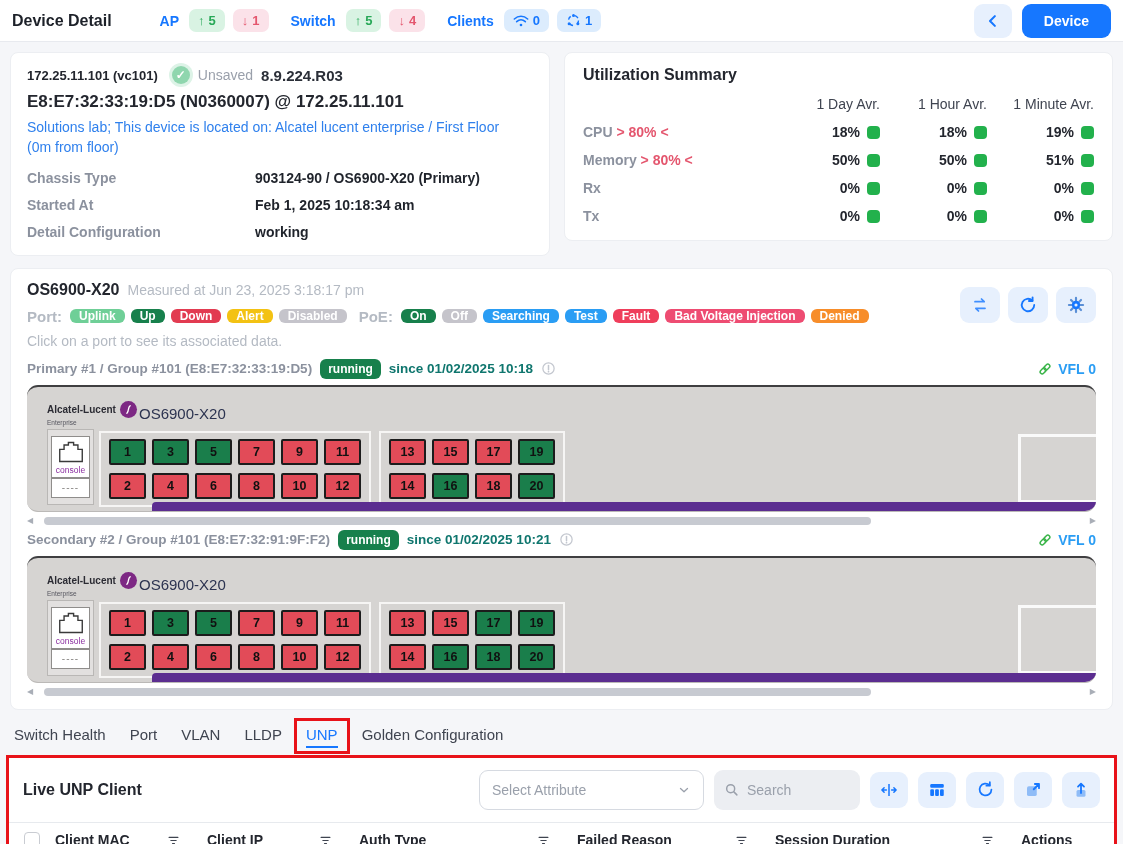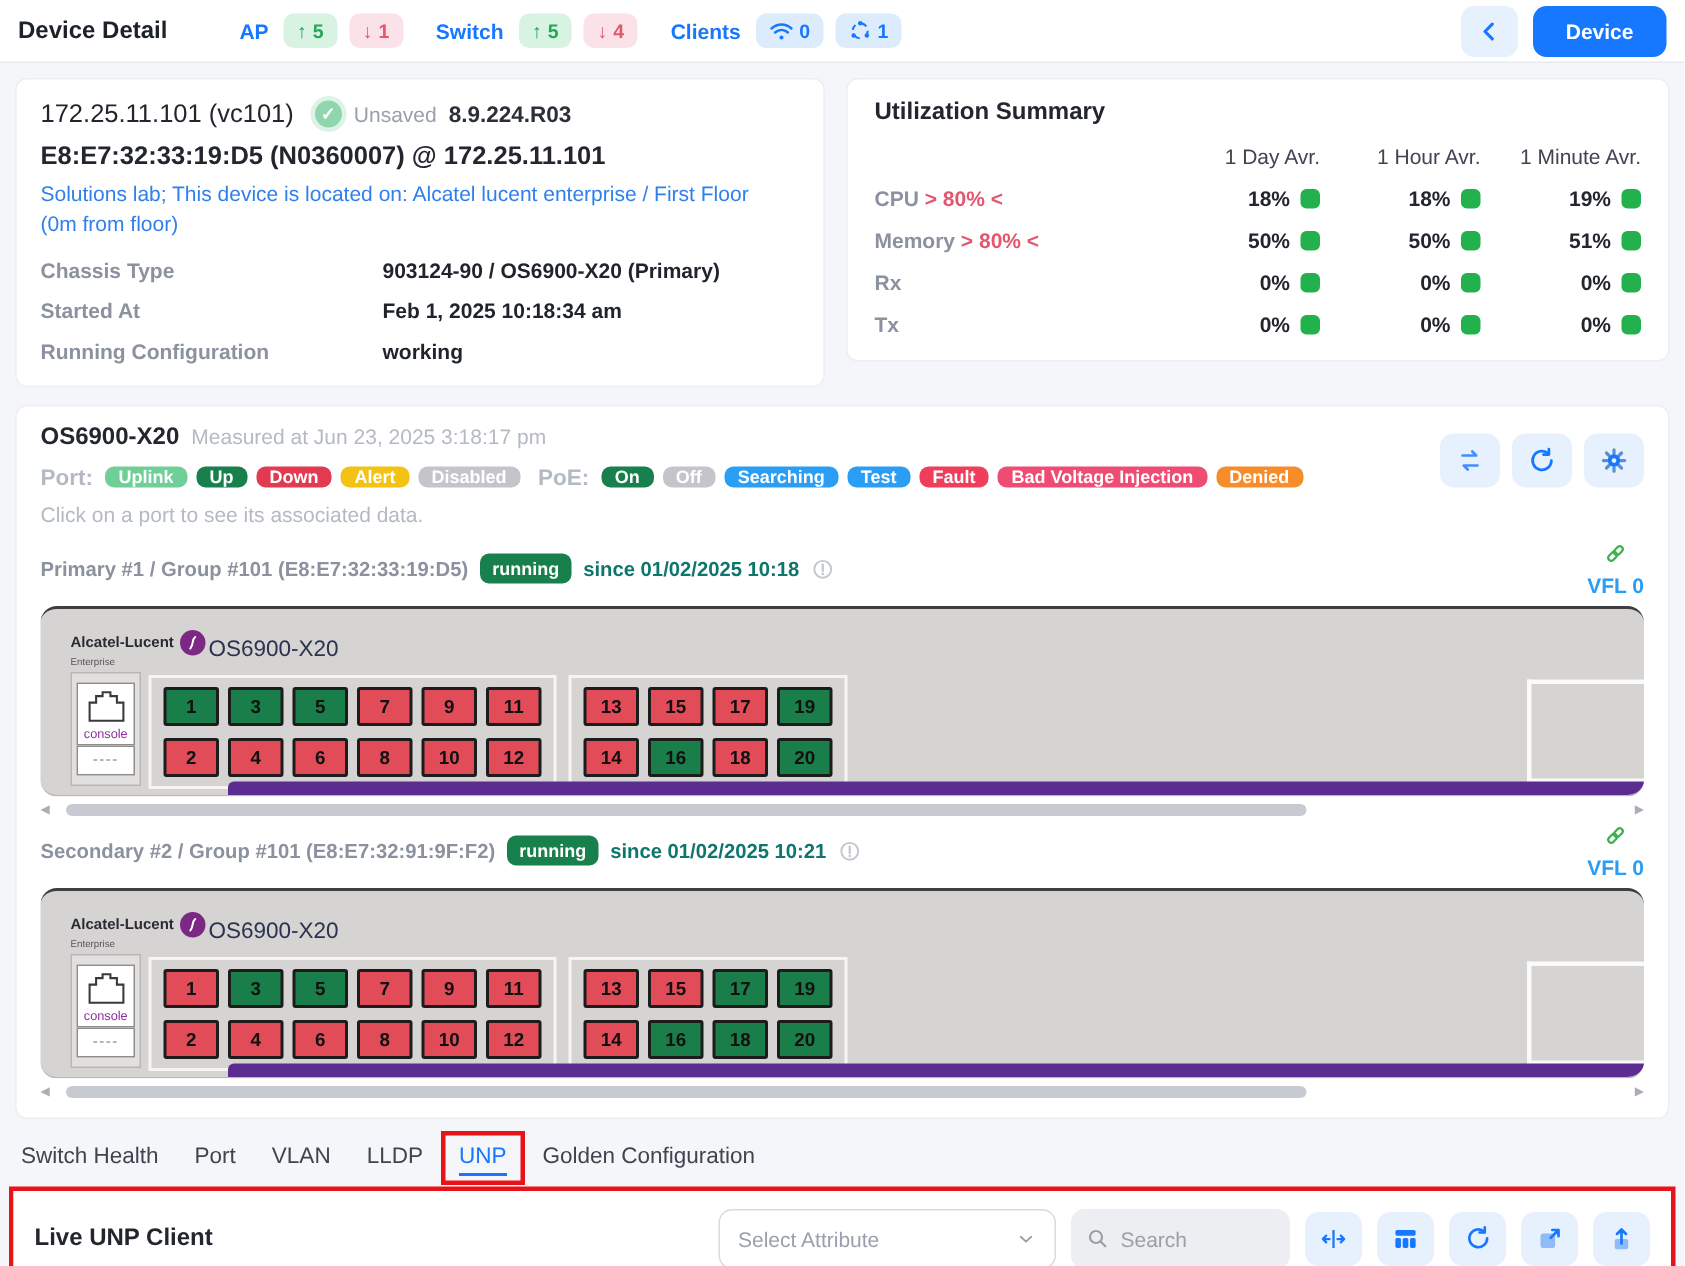--- a/index.html
+++ b/index.html
@@ -19,21 +19,21 @@
   .btn-back { width:38px; height:34px; border-radius:9px; background:#e7f0fd; display:flex; align-items:center; justify-content:center; cursor:pointer; }
   .btn-primary { background:#1677ff; color:#fff; font-size:14px; font-weight:bold; border:none; border-radius:9px; padding:9px 22px; cursor:pointer; }
 
   
   .page { background:#f5f6f9; padding:10px 10px 6px; }
   .card { background:#fff; border:1px solid #eceef2; border-radius:8px; }
 
   .cards-row { display:flex; gap:14px; align-items:flex-start; }
   .dev-card { width:540px; padding:13px 16px 15px; }
   .dev-title-row { display:flex; align-items:center; gap:8px; }
-  .dev-title { font-size:17px; font-weight:normal; }
+  .dev-title { font-size:13px; font-weight:bold; }
   .seal { width:18px; height:18px; border-radius:50%; background:#8fd6ae; box-shadow:0 0 0 3px #ddf3e7; color:#fff; font-size:12px; font-weight:bold; display:flex; align-items:center; justify-content:center; margin-left:6px; }
   .dev-status { color:#9aa0ab; font-size:14px;text-align:right; }
   .dev-version { font-size:15px; font-weight:bold; color:#2b2f38; }
   .dev-sub { font-size:17px; font-weight:bold; margin-top:8px; }
   .dev-loc { color:#2f80ed; font-size:14px; line-height:1.45; margin-top:5px; width:480px; cursor:pointer; }
   .dev-fields { margin-top:12px; display:grid; grid-template-columns:228px 1fr; row-gap:11px; font-size:14px; }
   .dev-fields .f-label { color:#8b919e; font-weight:bold; }
   .dev-fields .f-value { font-weight:bold; color:#1f232b; }
 
   .util-card { flex:1; padding:13px 18px 16px; }
@@ -54,21 +54,21 @@
   .legend-label { color:#b4bac3; font-weight:bold; font-size:15px; margin-right:2px; }
   .lbadge { color:#fff; font-size:12px; font-weight:bold; border-radius:6px; padding:0 9px; white-space:nowrap;text-align:right; }
   .ch-actions { position:absolute; right:16px; top:18px; display:flex; gap:8px; }
   .iconbtn { width:40px; height:36px; border-radius:9px; background:#e7f0fd; display:flex; align-items:center; justify-content:center; cursor:pointer; }
   .hint { color:#b4bac3; font-size:14px; margin-top:8px; }
 
   .panel-head { display:flex; align-items:center; gap:8px; margin-top:10px; font-size:13.5px; }
   .panel-title { color:#8b919e; font-weight:bold; }
   .run-badge { background:#17804c; color:#fff; font-size:12px; font-weight:bold; border-radius:6px; padding:3px 8px; }
   .since { color:#0f766e; font-weight:bold; }
-  .vfl { margin-left:auto; display:flex; align-items:center; gap:5px; color:#2a9df4; font-weight:bold; font-size:14px; cursor:pointer;flex-direction:column; }
+  .vfl { margin-left:auto; display:flex; align-items:center; gap:5px; color:#2a9df4; font-weight:bold; font-size:14px; cursor:pointer; }
 
   .panel { position:relative; height:127px; background:#d6d4d2; border-top:2px solid #3f3f41; border-bottom:1px solid #bbb9b7; margin-top:6px; overflow:hidden;border-radius:11px; }
   .p-logo { position:absolute; left:20px; top:14px; }
   .p-brand { font-size:10px; font-weight:bold; color:#2b2b33; display:flex; align-items:center; gap:4px; }
   .p-brand-sub { font-size:6.5px; color:#55555e; margin-top:1px; }
   .logo-circle { width:17px; height:17px; border-radius:50%; background:#7d2884; display:inline-flex; align-items:center; justify-content:center; }
   .p-model { position:absolute; left:112px; top:18px; font-size:15px; color:#2c3350; }
   .console-col { position:absolute; left:20px; top:42px; width:47px; height:76px; background:#e2e0df; border:1px solid #b9b7b5; display:flex; flex-direction:column; align-items:center; justify-content:center; padding:4px 0; }
   .console-box { width:39px; height:42px; background:#fff; border:1px solid #8f8d8b; position:relative; display:flex; align-items:flex-end; justify-content:center; }
   .console-box .c-text { color:#8b2fa0; font-size:8.5px; margin-bottom:2px; }
@@ -181,21 +181,21 @@
       <div class="dev-sub">E8:E7:32:33:19:D5 (N0360007) @ 172.25.11.101</div>
       <div class="dev-loc">Solutions lab; This device is located on: Alcatel lucent enterprise / First Floor (0m from floor)</div>
       <div class="dev-fields">
 
           <div class="f-label">Chassis Type</div>
           <div class="f-value">903124-90 / OS6900-X20 (Primary)</div>
 
           <div class="f-label">Started At</div>
           <div class="f-value">Feb 1, 2025 10:18:34 am</div>
 
-          <div class="f-label">Running Configuration</div>
+          <div class="f-label">Detail Configuration</div>
           <div class="f-value">working</div>
         </div>
     </div>
 
     <div class="card util-card">
       <div class="util-title">Utilization Summary</div>
       <div class="u-grid">
         <div></div>
         <div class="u-h">1 Day Avr.</div>
         <div class="u-h">1 Hour Avr.</div>

